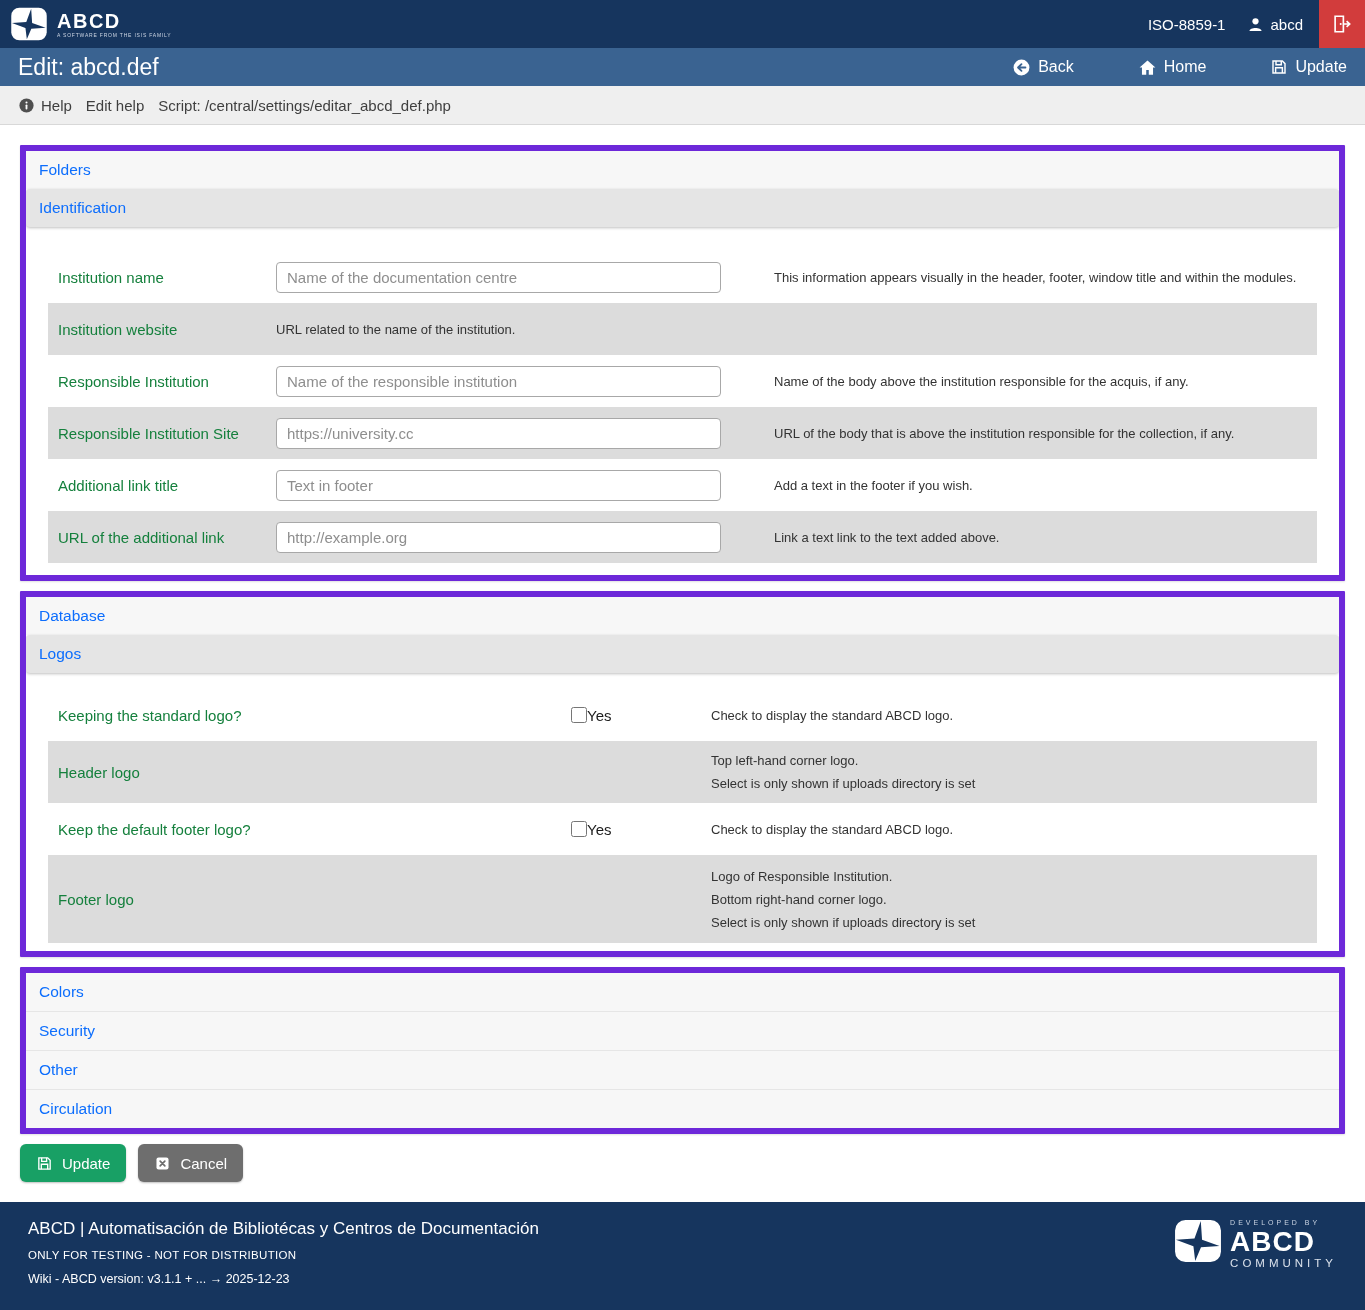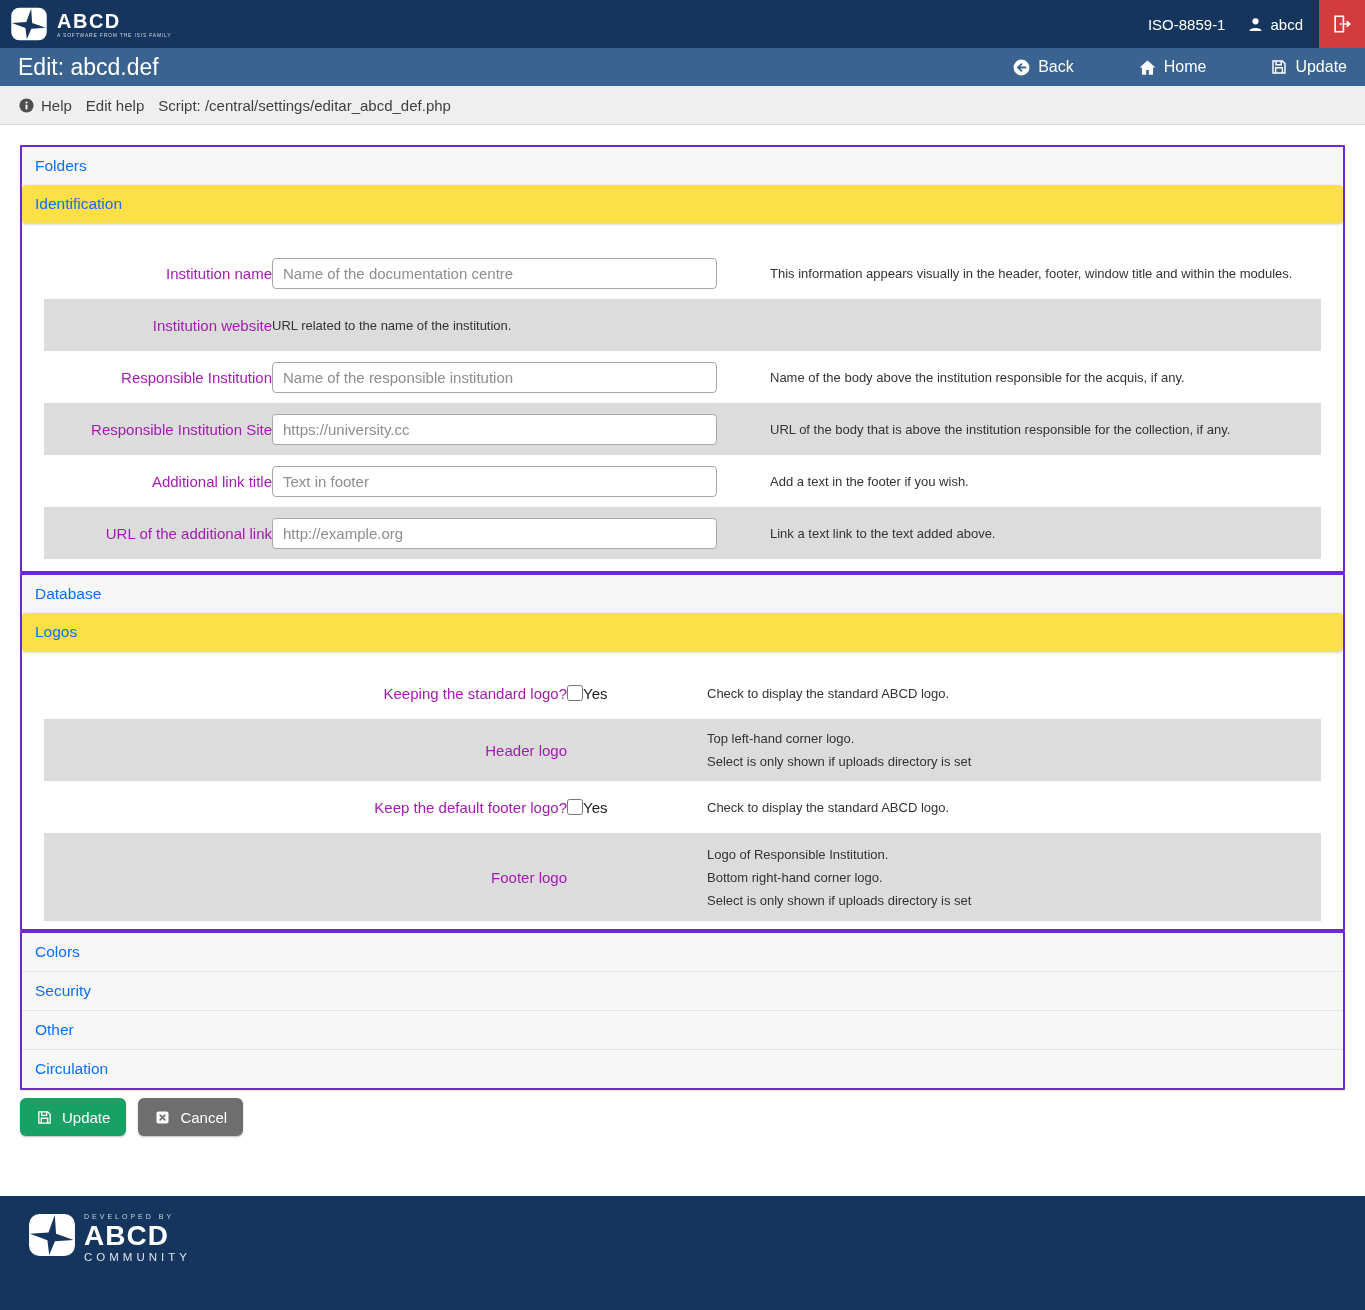--- a/index.html
+++ b/index.html
@@ -24,35 +24,35 @@
   .page-title { color:#fff; font-size:23px; font-weight:400; }
   .titlebar-nav { display:flex; align-items:center; gap:64px; }
   .nav-action { display:flex; align-items:center; gap:7px; color:#fff; font-size:16px; text-decoration:none; cursor:pointer; }
 
   
   .helpbar { height:39px; background:#efefef; border-bottom:1px solid #d8d8d8; display:flex; align-items:center; gap:14px; padding:0 18px; font-size:15px; color:#3f3f3f; }
   .help-link { display:flex; align-items:center; gap:6px; cursor:pointer; }
 
   
   main { flex:1; padding:20px; background:#fff; }
-  .card { border:2px solid #6d28d9; border-radius:1px; box-shadow:0 1px 2px rgba(0,0,0,.12); overflow:hidden; background:#fff; }
+  .card { border:6px solid #6d28d9; border-radius:1px; box-shadow:0 1px 2px rgba(0,0,0,.12); margin-bottom:10px; overflow:hidden; background:#fff; }
   .acc-header { padding:10px 13px; font-size:15.5px; color:#0d6efd; cursor:pointer; }
   .acc-header.light { background:#f7f7f7; }
   .acc-header.light + .acc-header.light { border-top:1px solid #e6e6e6; }
-  .acc-header.active { background:#fde047; border-radius:4px; box-shadow:0 1px 3px rgba(0,0,0,.25); }
+  .acc-header.active { background:#e5e5e5; border-radius:4px; box-shadow:0 1px 3px rgba(0,0,0,.25); }
 
   .panel { padding:24px 22px 12px; }
   .panel.logos { padding:16px 22px 8px; }
   .row { display:grid; align-items:center; padding-left:10px; min-height:52px; }
   .row.ident { grid-template-columns:218px 498px 1fr; }
   .row.logos-row { grid-template-columns:513px 140px 1fr; }
   .panel .row:nth-child(even) { background:#dcdcdc; }
   .row.h2 { min-height:62px; }
   .row.h3 { min-height:88px; }
-  .field-label { font-size:15px; color:#a21caf;text-align:right; }
+  .field-label { font-size:15px; color:#15803d; }
   .text-input { width:445px; height:31px; border:1px solid #a8a8a8; border-radius:4px; padding:0 10px; font-size:15px; color:#222; font-family:"Liberation Sans",sans-serif; background:#fff; }
   .text-input::placeholder { color:#8e8e8e; }
   .help { font-size:13px; color:#333; line-height:23px; padding-right:14px; }
   .cb-wrap { display:flex; align-items:center; font-size:15px; color:#1c1c1c; }
   .cb-wrap input { width:16px; height:16px; margin:0; }
 
   .form-actions { display:flex; gap:12px; margin-top:8px; }
   .btn { height:38px; border:none; border-radius:6px; padding:0 16px; font-size:15px; color:#fff; display:inline-flex; align-items:center; gap:9px; cursor:pointer; font-family:"Liberation Sans",sans-serif; box-shadow:0 1px 2px rgba(0,0,0,.25); }
   .btn-green { background:#18a065; }
   .btn-gray { background:#6e6e6e; }
@@ -279,20 +279,25 @@
               <path d="M8.7 8.7 L15.3 15.3 M15.3 8.7 L8.7 15.3" stroke="#6e6e6e" stroke-width="2.4" stroke-linecap="round"></path>
             </svg>
         </span>
         <span>Cancel</span>
       </button>
     </div>
 
   </main>
 
   <footer>
+    <div>
+      <div class="f-line1">ABCD | Automatisación de Bibliotécas y Centros de Documentación</div>
+      <div class="f-line2">ONLY FOR TESTING - NOT FOR DISTRIBUTION</div>
+      <div class="f-line3">Wiki - ABCD version: v3.1.1 + ... → 2025-12-23</div>
+    </div>
     <div class="f-logo">
       <span>
         <svg class="f-logo-box" viewBox="0 0 100 92">
           <rect x="2" y="2" width="96" height="88" rx="22" fill="#ffffff"></rect>
           <path d="M50 4 L58 42 L96 50 L58 58 L50 88 L42 58 L4 50 L42 42 Z" fill="#16355e" transform="rotate(8 50 46)"></path>
         </svg>
       </span>
       <span class="f-logo-text">
         <div class="f-dev">DEVELOPED BY</div>
         <div class="f-abcd">ABCD</div>

